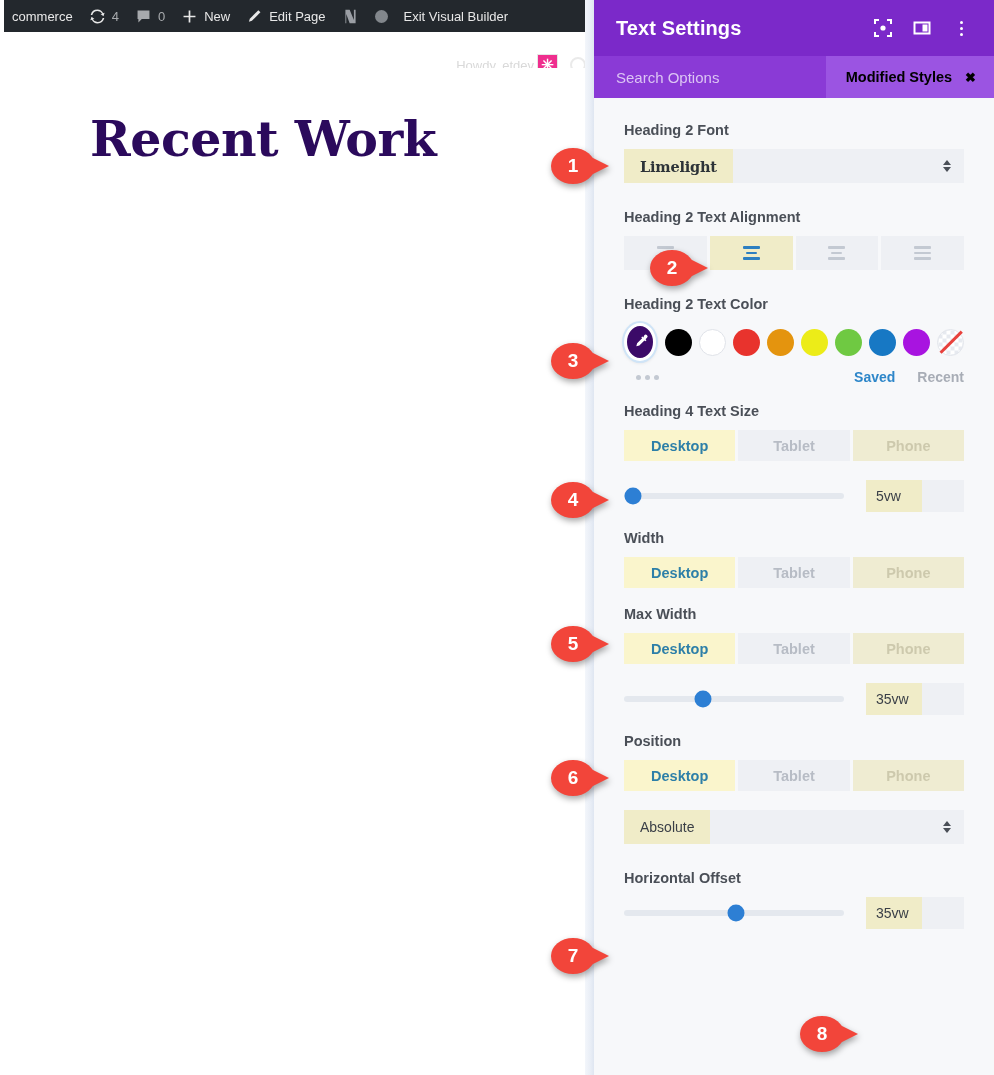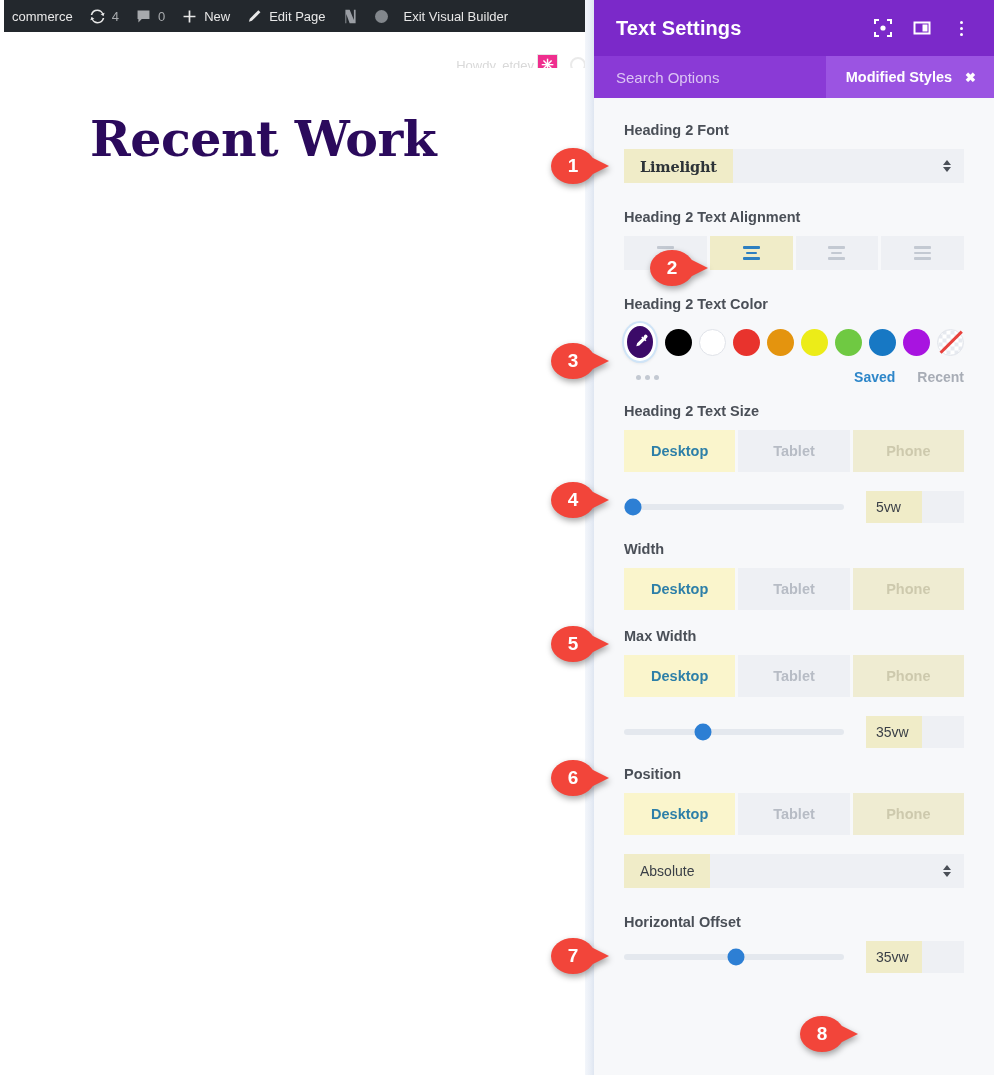--- a/index.html
+++ b/index.html
@@ -100,21 +100,21 @@
     position: relative;
   }
   .search-input {
     background: transparent; border: 0; outline: none;
     color: #ffffff; font-size: 15px; font-family: inherit;
     width: 230px; padding: 0;
   }
   .search-input::placeholder { color: #dcc5f4; opacity: 1; }
   .badge-modified {
     position: absolute; right: 0; top: 0; height: 42px;
-    background: #9b54e2; color: #ffffff;
+    background: #9b54e2; color: #000000;
     display: flex; align-items: center; gap: 13px;
     padding: 0 18px 0 20px; font-size: 14.5px; font-weight: 700;
   }
   .badge-x { font-size: 13px; font-weight: 700; line-height: 1; }
 
   .panel-body { padding: 24px 30px 0 30px; }
 
   .field { margin-bottom: 4px; }
   .field-label {
     font-size: 14.5px; color: #4a4f57; font-weight: 700;
@@ -182,21 +182,21 @@
   }
   .dots3 { display: flex; gap: 4px; padding-left: 12px; }
   .dots3 i { width: 5px; height: 5px; border-radius: 50%; background: #c3c9d2; display:block; }
   .meta-links { display: flex; gap: 22px; font-size: 14px; font-weight: 700; }
   .link-saved { color: #2d86c9; }
   .link-recent { color: #a8adb6; }
 
   
   .resp-tabs { display: flex; gap: 3px; }
   .resp-tab {
-    flex: 1; height: 42px; display: flex; align-items: center; justify-content: center;
+    flex: 1; height: 31px; display: flex; align-items: center; justify-content: center;
     font-size: 14.5px; font-weight: 700; background: #eef0f4; color: #b7bcc5;
   }
   .resp-tab.desktop { background: #faf5cc; color: #2d7fa8; }
   .resp-tab.phone { background: #efecd2; color: #cdc9ad; }
 
   
   .slider-row { display: flex; align-items: center; gap: 0; margin-top: 19px; }
   .slider {
     position: relative; height: 6px; border-radius: 3px; background: #e4e8ee; flex: 1;
     margin-right: 22px;
@@ -422,21 +422,21 @@
           <span class="meta-links">
             <span class="link-saved">Saved</span>
             <span class="link-recent">Recent</span>
           </span>
         </div>
       </div>
 
       <div class="spacer-xs"></div>
 
       <div class="field">
-        <div class="field-label">Heading 2 Text Size</div>
+        <div class="field-label">Heading 4 Text Size</div>
         <div class="resp-tabs">
           <div class="resp-tab desktop">Desktop</div>
           <div class="resp-tab">Tablet</div>
           <div class="resp-tab phone">Phone</div>
         </div>
         <div class="slider-row">
           <div class="slider">
             <div class="knob" style="left:4%"></div>
           </div>
           <div class="numbox">

